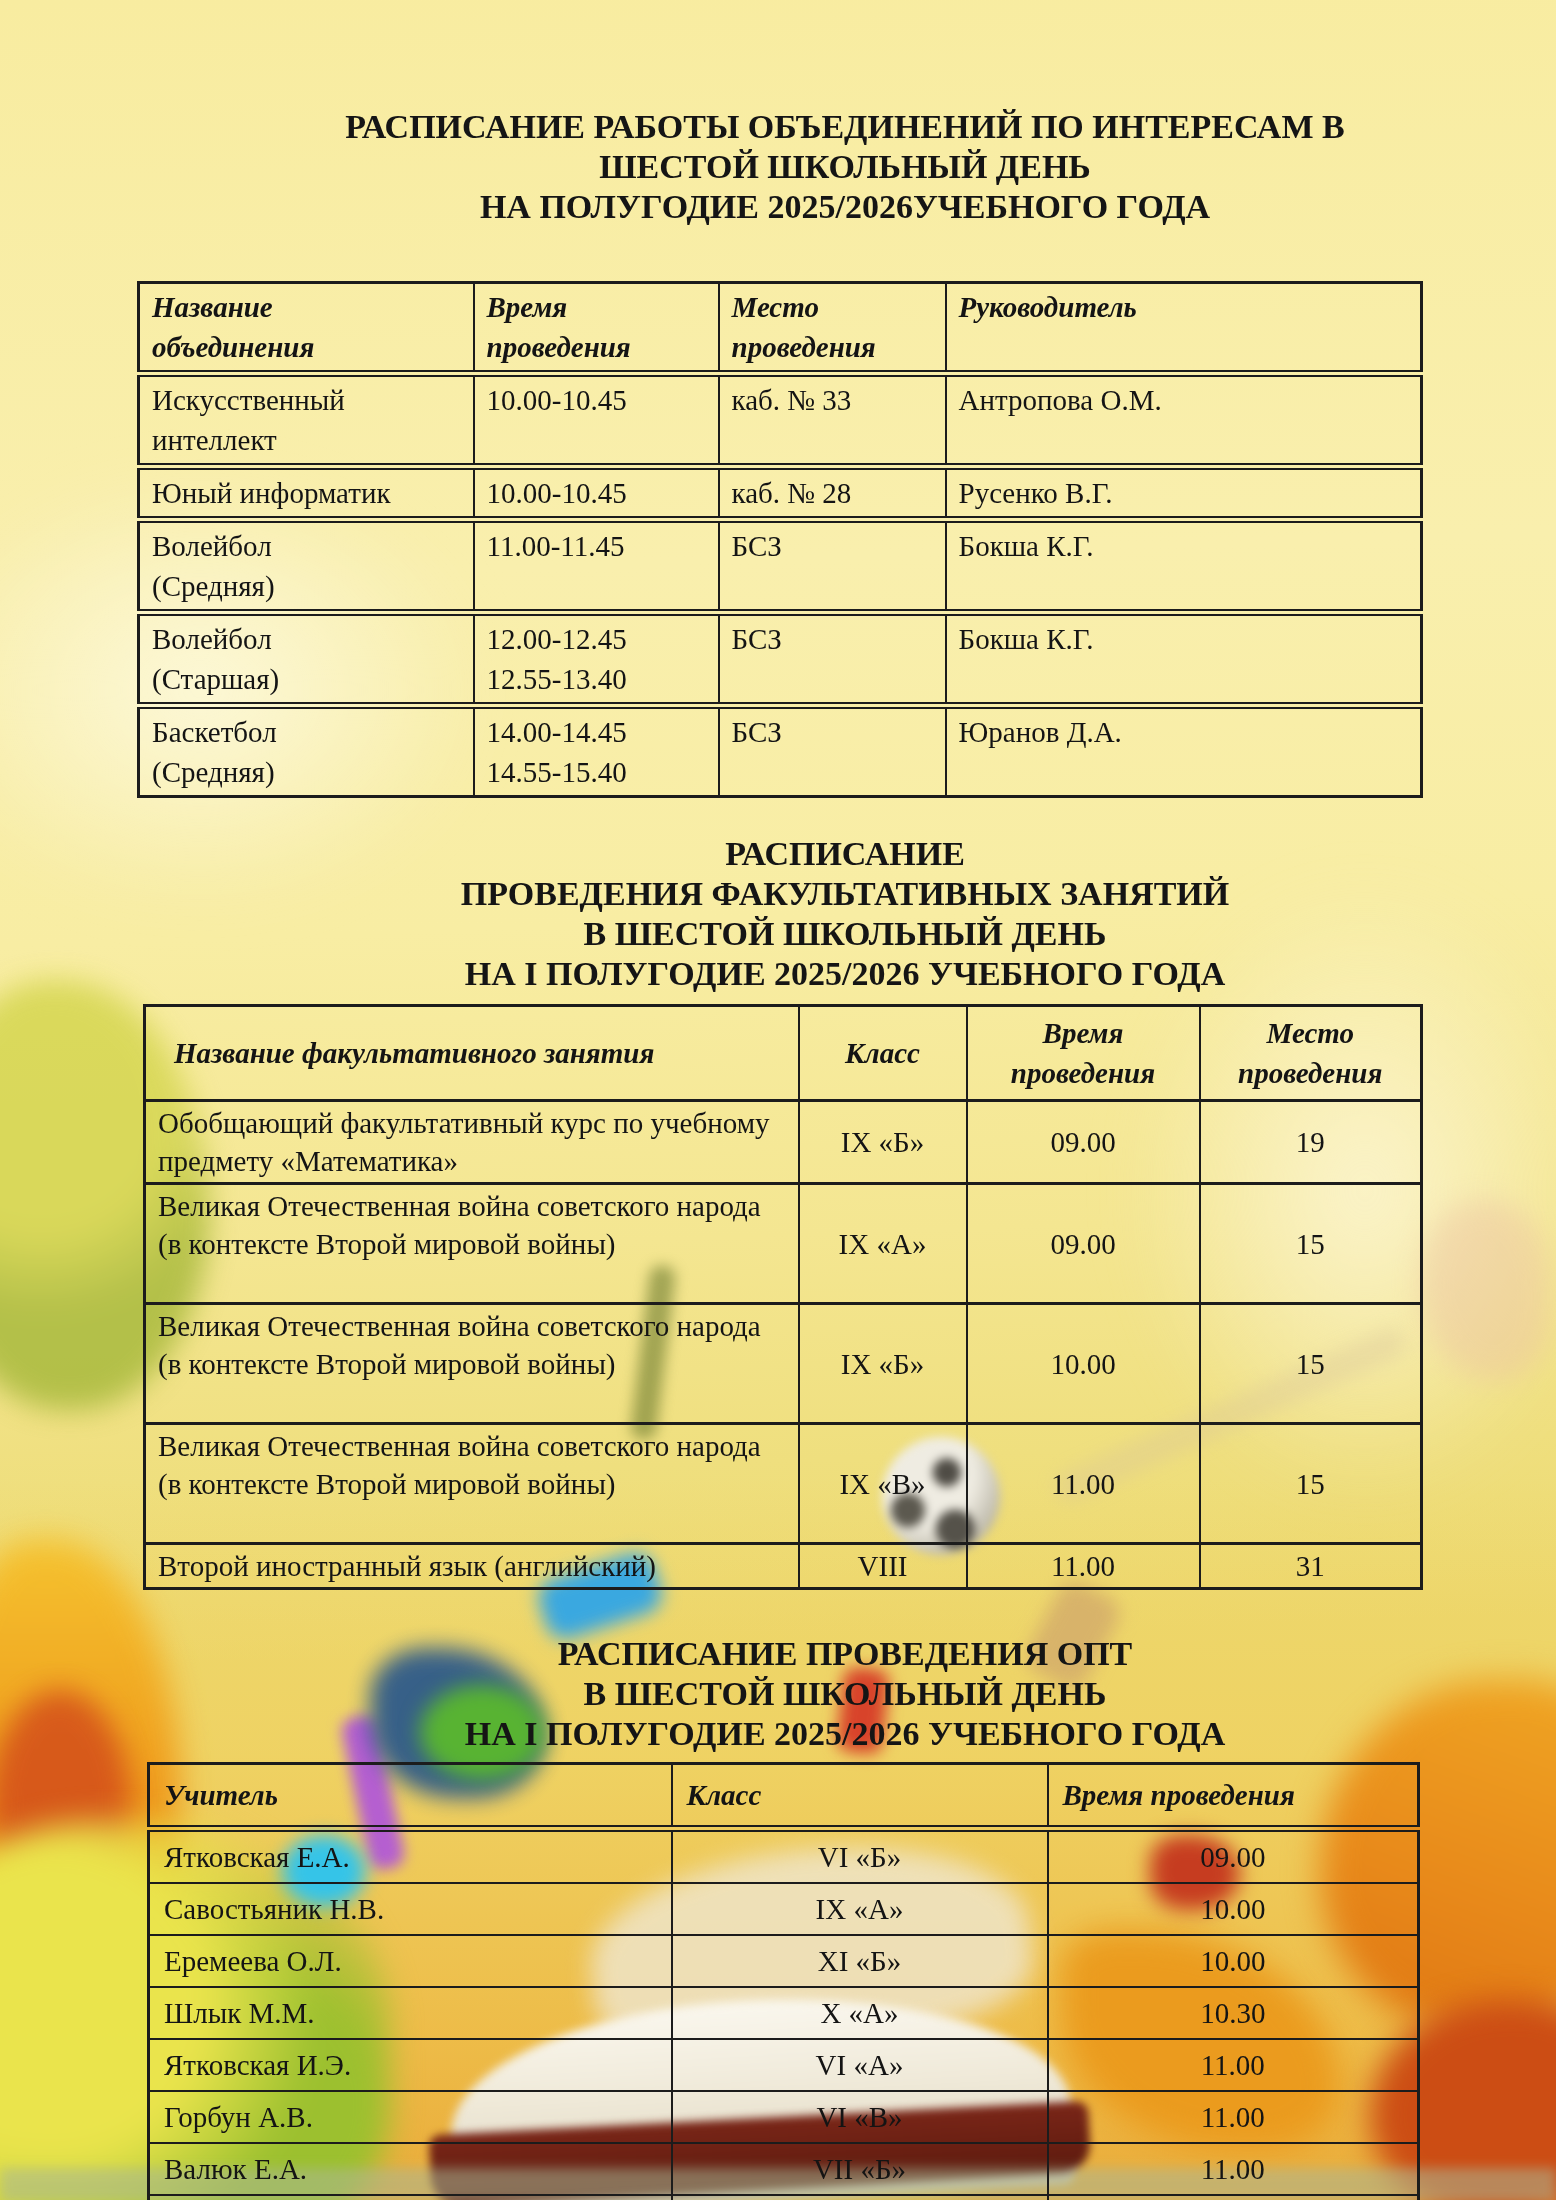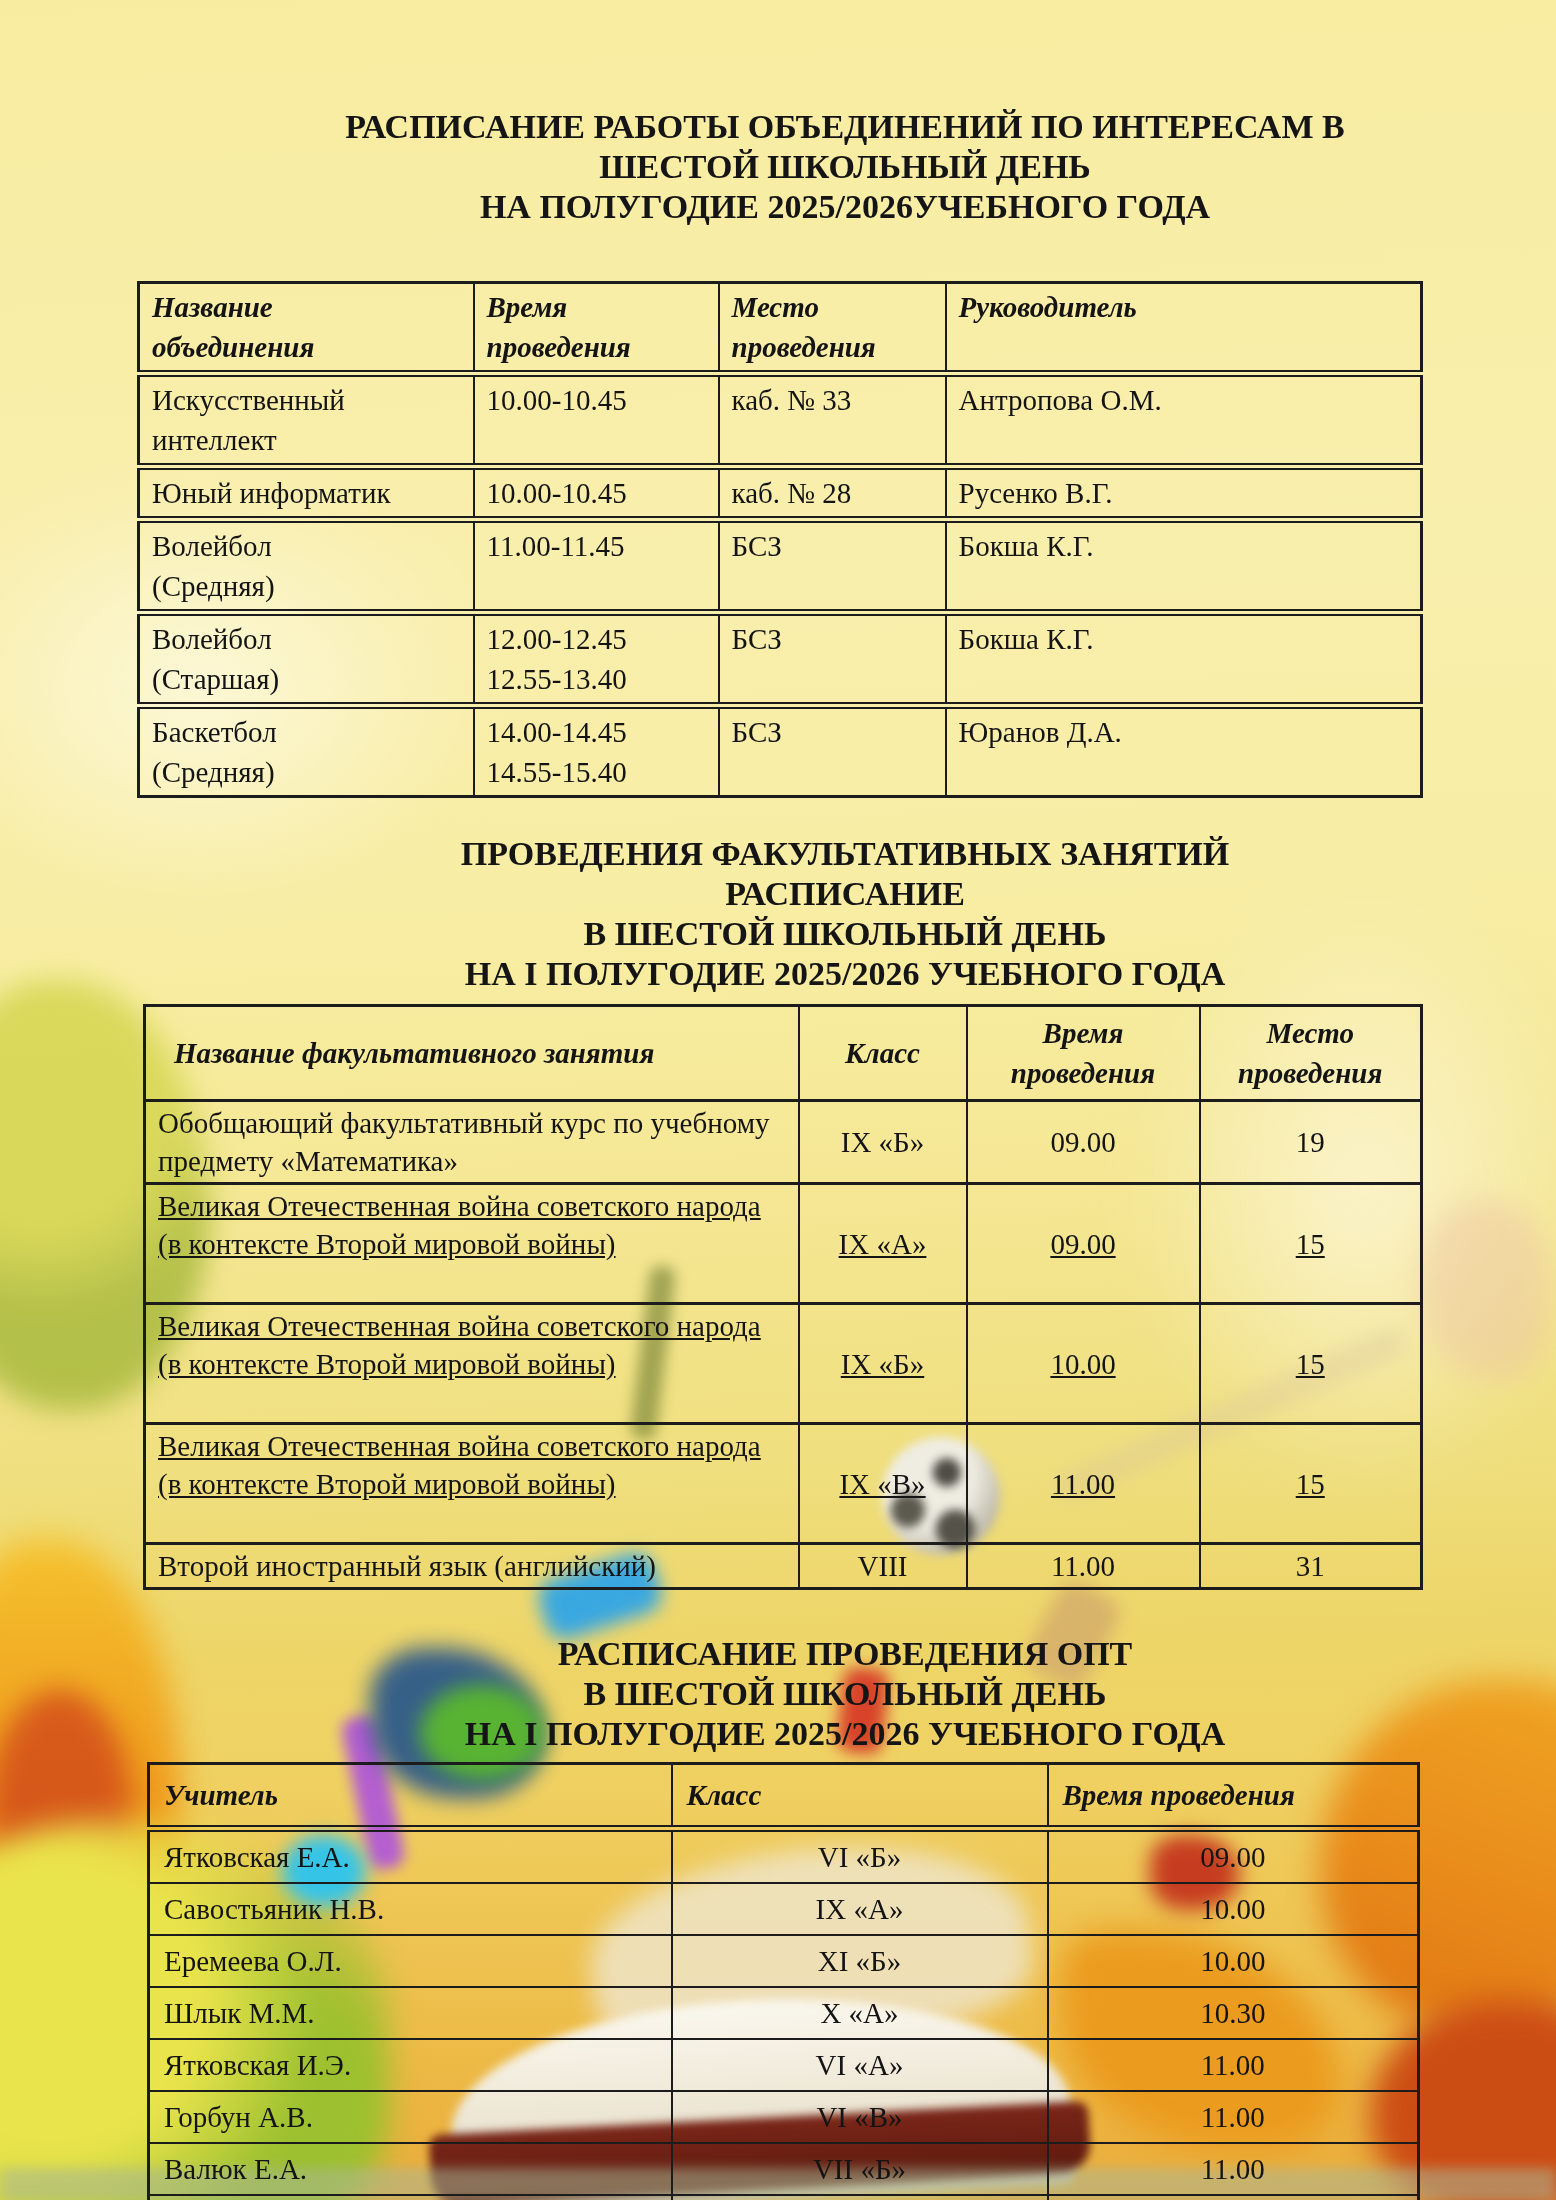--- a/index.html
+++ b/index.html
@@ -96,21 +96,21 @@
   .t-clubs .r1l{height:42px;}
   
   .t-fac{margin:10px 0 0 143px;width:1277px;border:3px solid #1c1c1c;}
   .t-fac th,.t-fac td{border:2px solid #1c1c1c;line-height:38px;padding:2px 8px;}
   .t-fac tr{border-top:3px solid #1c1c1c;}
   .t-fac thead th{vertical-align:middle;height:88px;line-height:40px;}
   .t-fac td.name{text-align:left;vertical-align:top;padding-left:12px;}
   .t-fac td.c{text-align:center;vertical-align:middle;}
   .t-fac th.c{text-align:center;}
   .t-fac th.name{padding-left:28px;}
-  .t-fac .h80{height:80px;} .t-fac .h120{height:120px;text-decoration:underline;} .t-fac .h38{height:38px;}
+  .t-fac .h80{height:80px;} .t-fac .h120{height:120px;} .t-fac .h38{height:38px;}
   
   .t-opt{margin:8px 0 0 147px;width:1270px;border:3px solid #1c1c1c;}
   .t-opt th,.t-opt td{border:2px solid #1c1c1c;line-height:38px;padding:6px 8px 6px 14px;}
   .t-opt thead tr{border-bottom:7px double #1c1c1c;}
   .t-opt thead th{height:48px;margin-left:31px;}
   .t-opt tbody tr{height:41px;}
   .t-opt td.c{text-align:center;padding-left:8px;}
 </style>
 </head>
 <body>
@@ -205,22 +205,22 @@
 (Средняя)</td>
         <td>14.00-14.45
 14.55-15.40</td>
         <td>БСЗ</td>
         <td>Юранов Д.А.</td>
       </tr>
     </tbody>
   </table>
 
   <h1 class="doc-title" id="title2">
+    <span>РАСПИСАНИЕ</span>
     <span>ПРОВЕДЕНИЯ ФАКУЛЬТАТИВНЫХ ЗАНЯТИЙ</span>
-    <span>РАСПИСАНИЕ</span>
     <span>В ШЕСТОЙ ШКОЛЬНЫЙ ДЕНЬ</span>
     <span>НА I ПОЛУГОДИЕ 2025/2026 УЧЕБНОГО ГОДА</span>
   </h1>
 
   <table class="t-fac">
     <colgroup>
         <col style="width:654px">
         <col style="width:168px">
         <col style="width:233px">
         <col style="width:222px">

